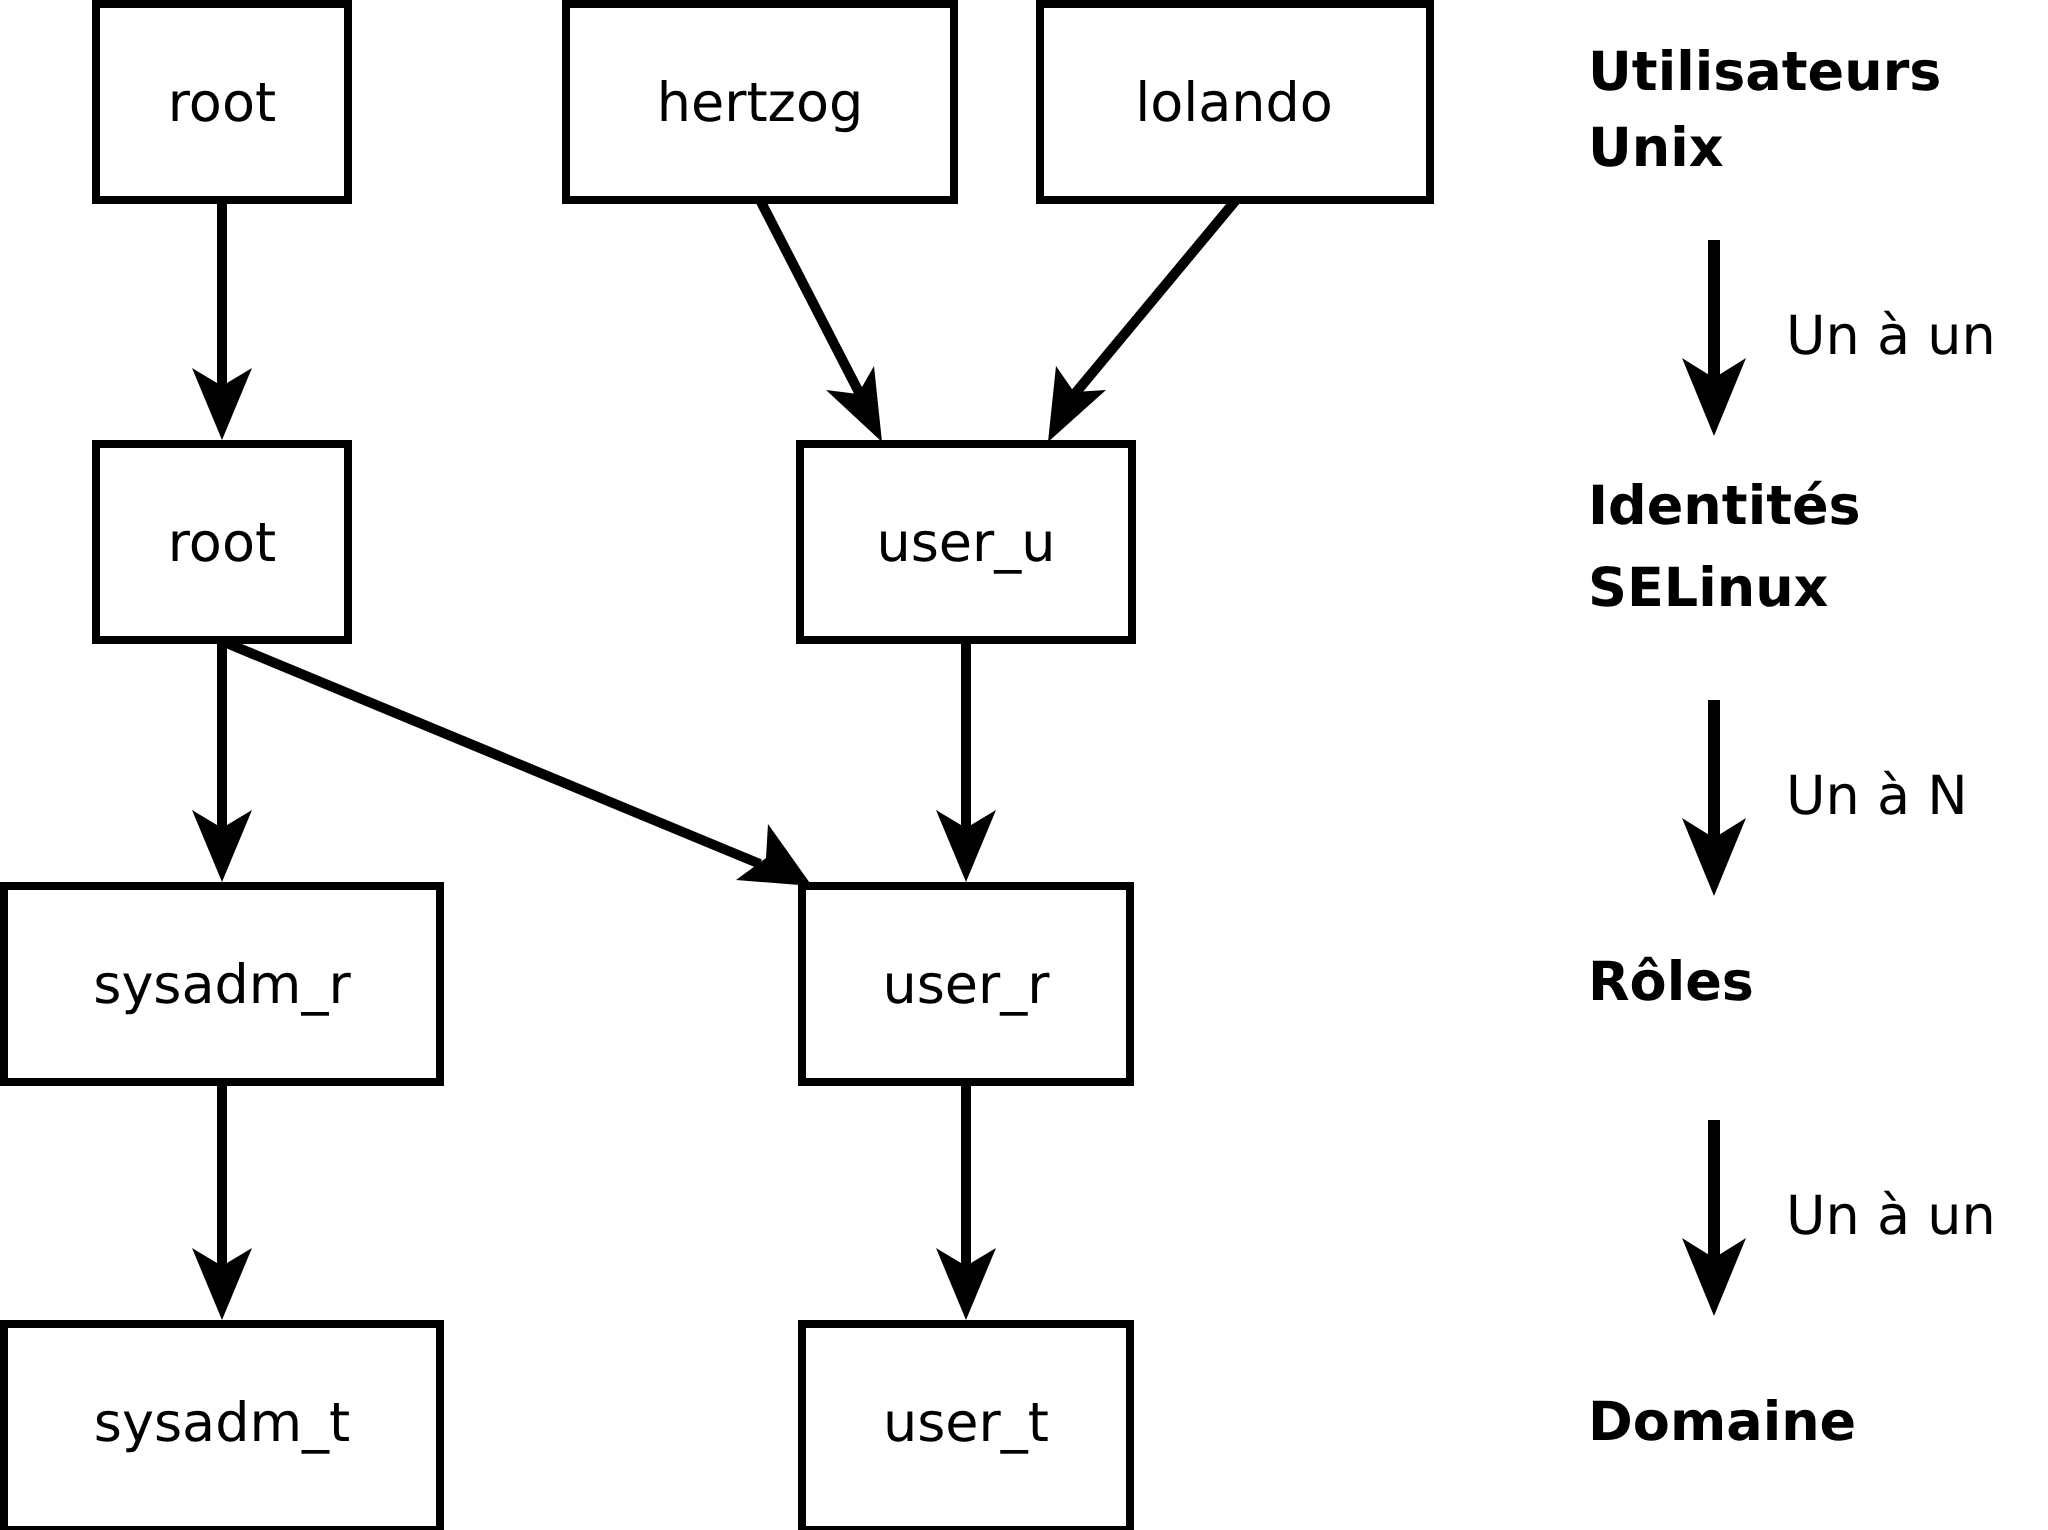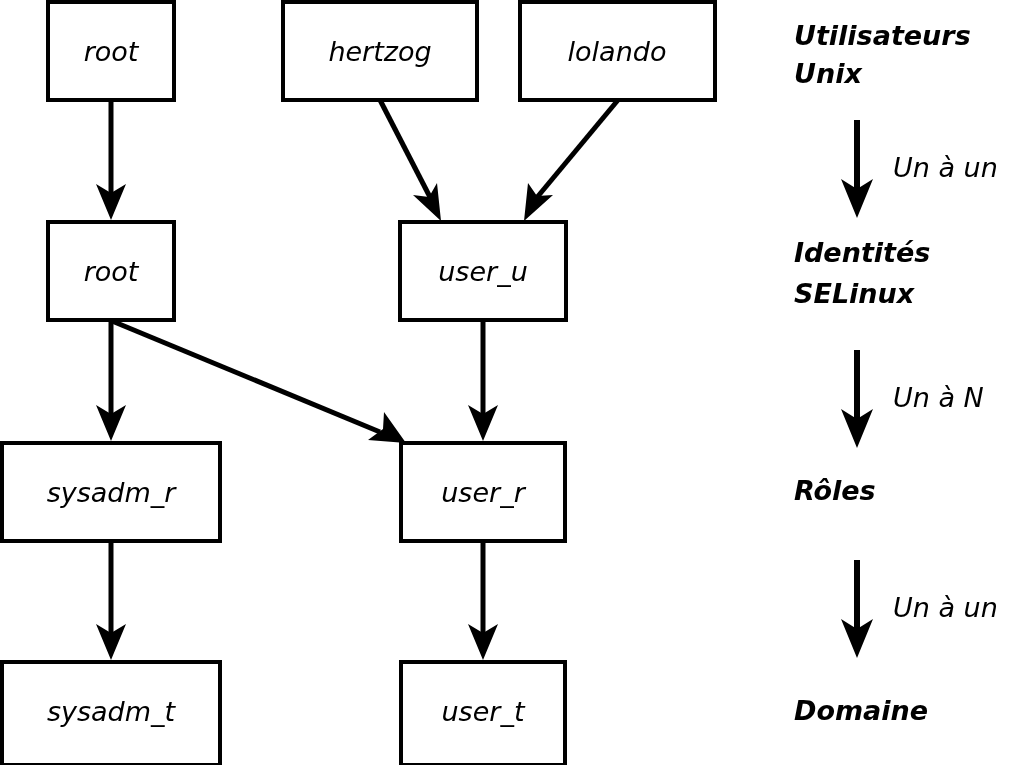--- a/index.html
+++ b/index.html
@@ -11,21 +11,20 @@
     width: 1024px;
     height: 765px;
     overflow: hidden;
     font-family: "DejaVu Sans", sans-serif;
   }
   #diagram-root {
     position: relative;
     width: 1024px;
     height: 765px;
     background: #ffffff;
-    font-style: italic;
   }
   svg#diagram-svg {
     position: absolute;
     left: 0;
     top: 0;
     width: 1024px;
     height: 765px;
     display: block;
   }
   .node-box {

